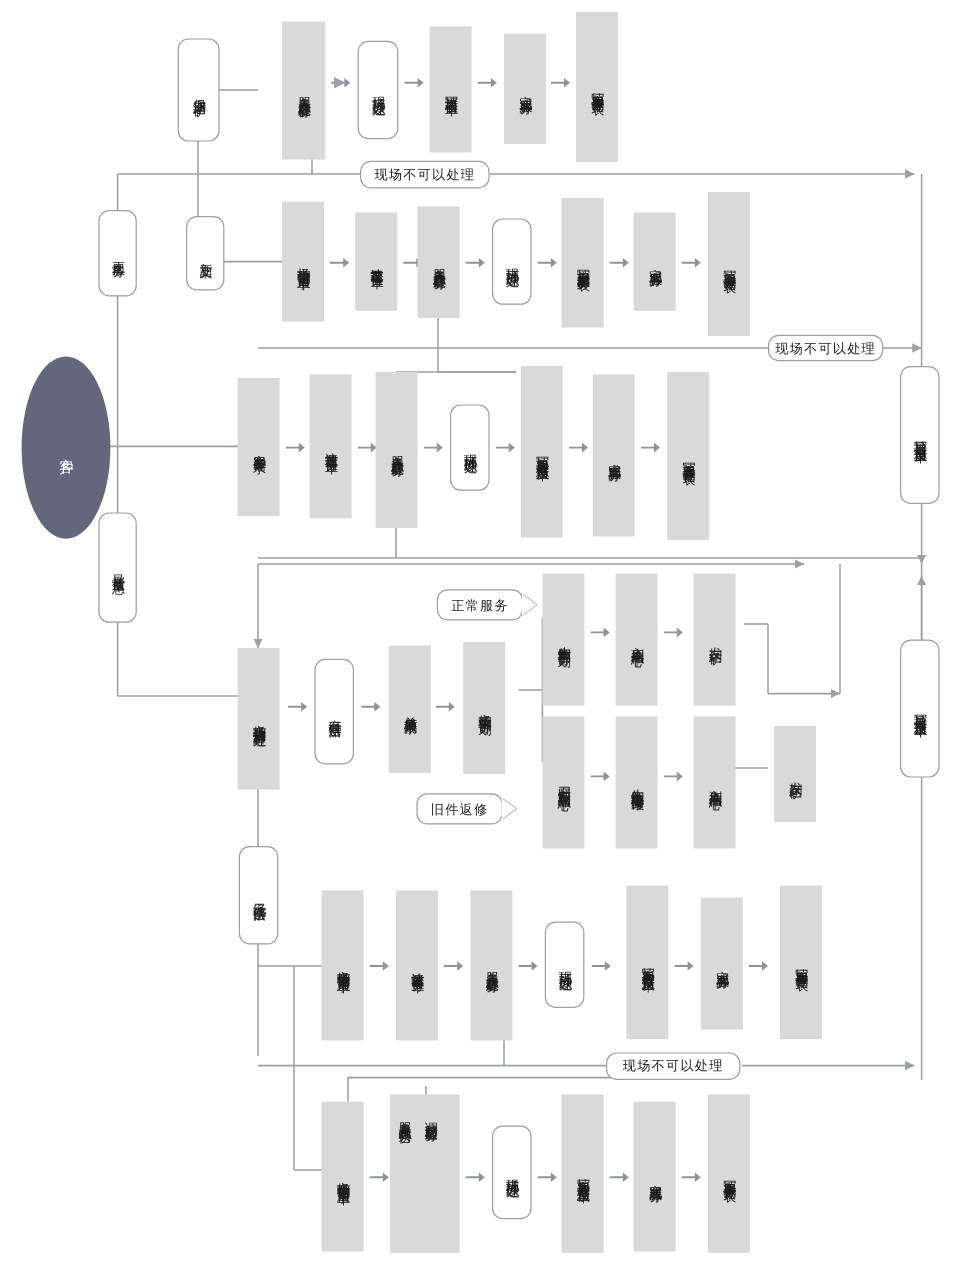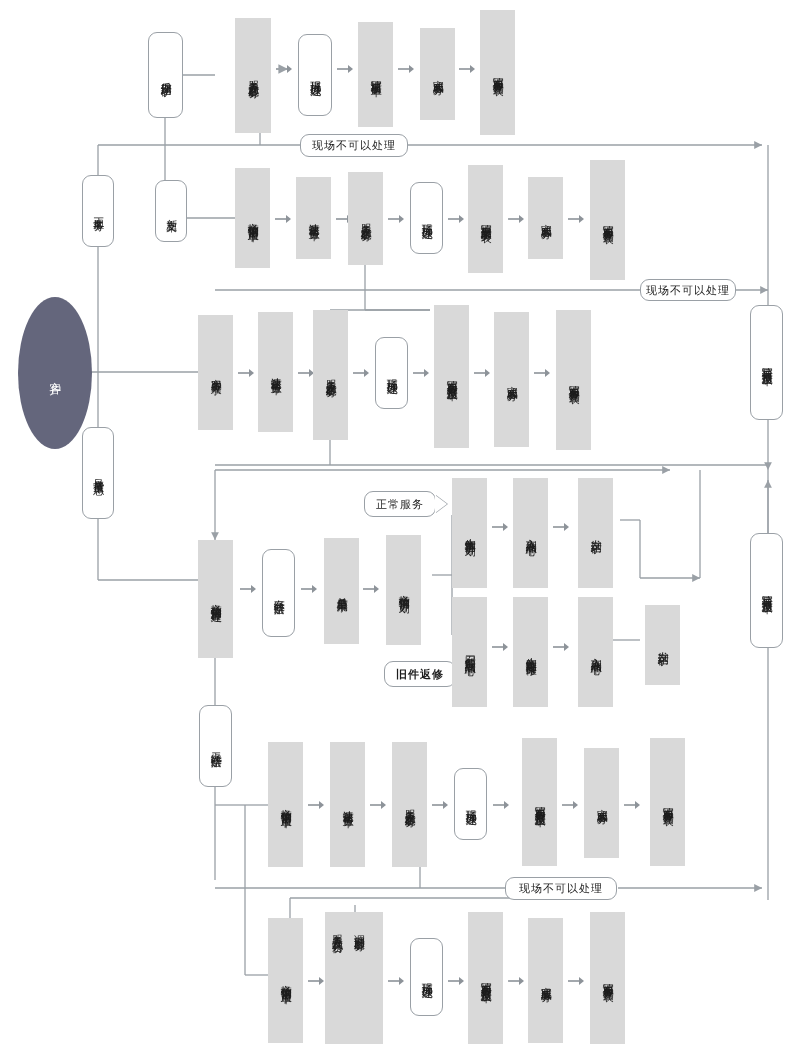--- a/index.html
+++ b/index.html
@@ -348,21 +348,21 @@
 
   <div class="node proc" style="left:386px;top:535px;width:35px;height:110px;">
     <span class="vtext">市场营销部下计划</span>
   </div>
 
   <div class="node bubble" style="left:364px;top:491px;width:72px;height:26px;">
     <span class="htext">正常服务</span>
     <span class="tailb"></span>
     <span class="tail"></span>
   </div>
-  <div class="node bubble" style="left:384px;top:661px;width:72px;height:26px;font-weight:bold;">
+  <div class="node bubble" style="left:347px;top:661px;width:72px;height:26px;">
     <span class="htext">旧件返修</span>
     <span class="tailb"></span>
     <span class="tail"></span>
   </div>
 
   <div class="node proc" style="left:452px;top:478px;width:35px;height:110px;">
     <span class="vtext">生产制造部下计划</span>
   </div>
   <div class="node" style="left:492px;top:520px;width:18px;height:14px;">
     <svg width="18" height="12">

